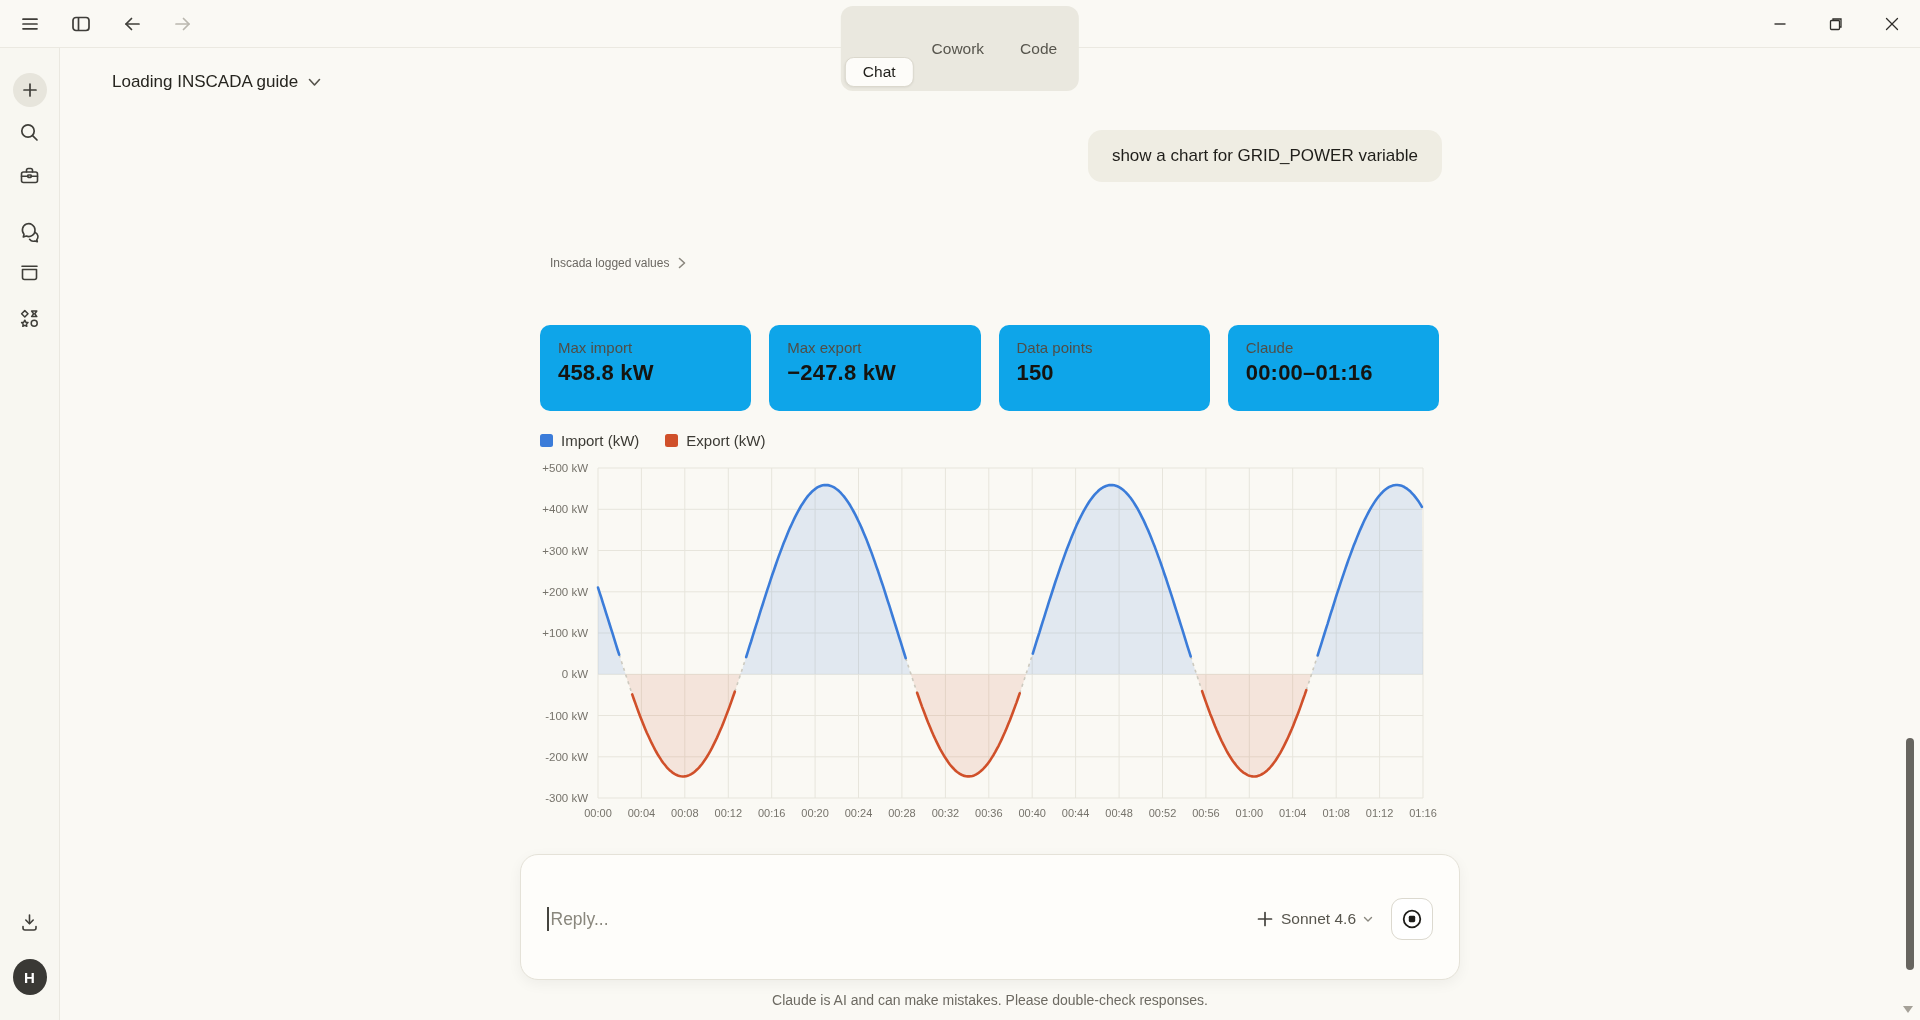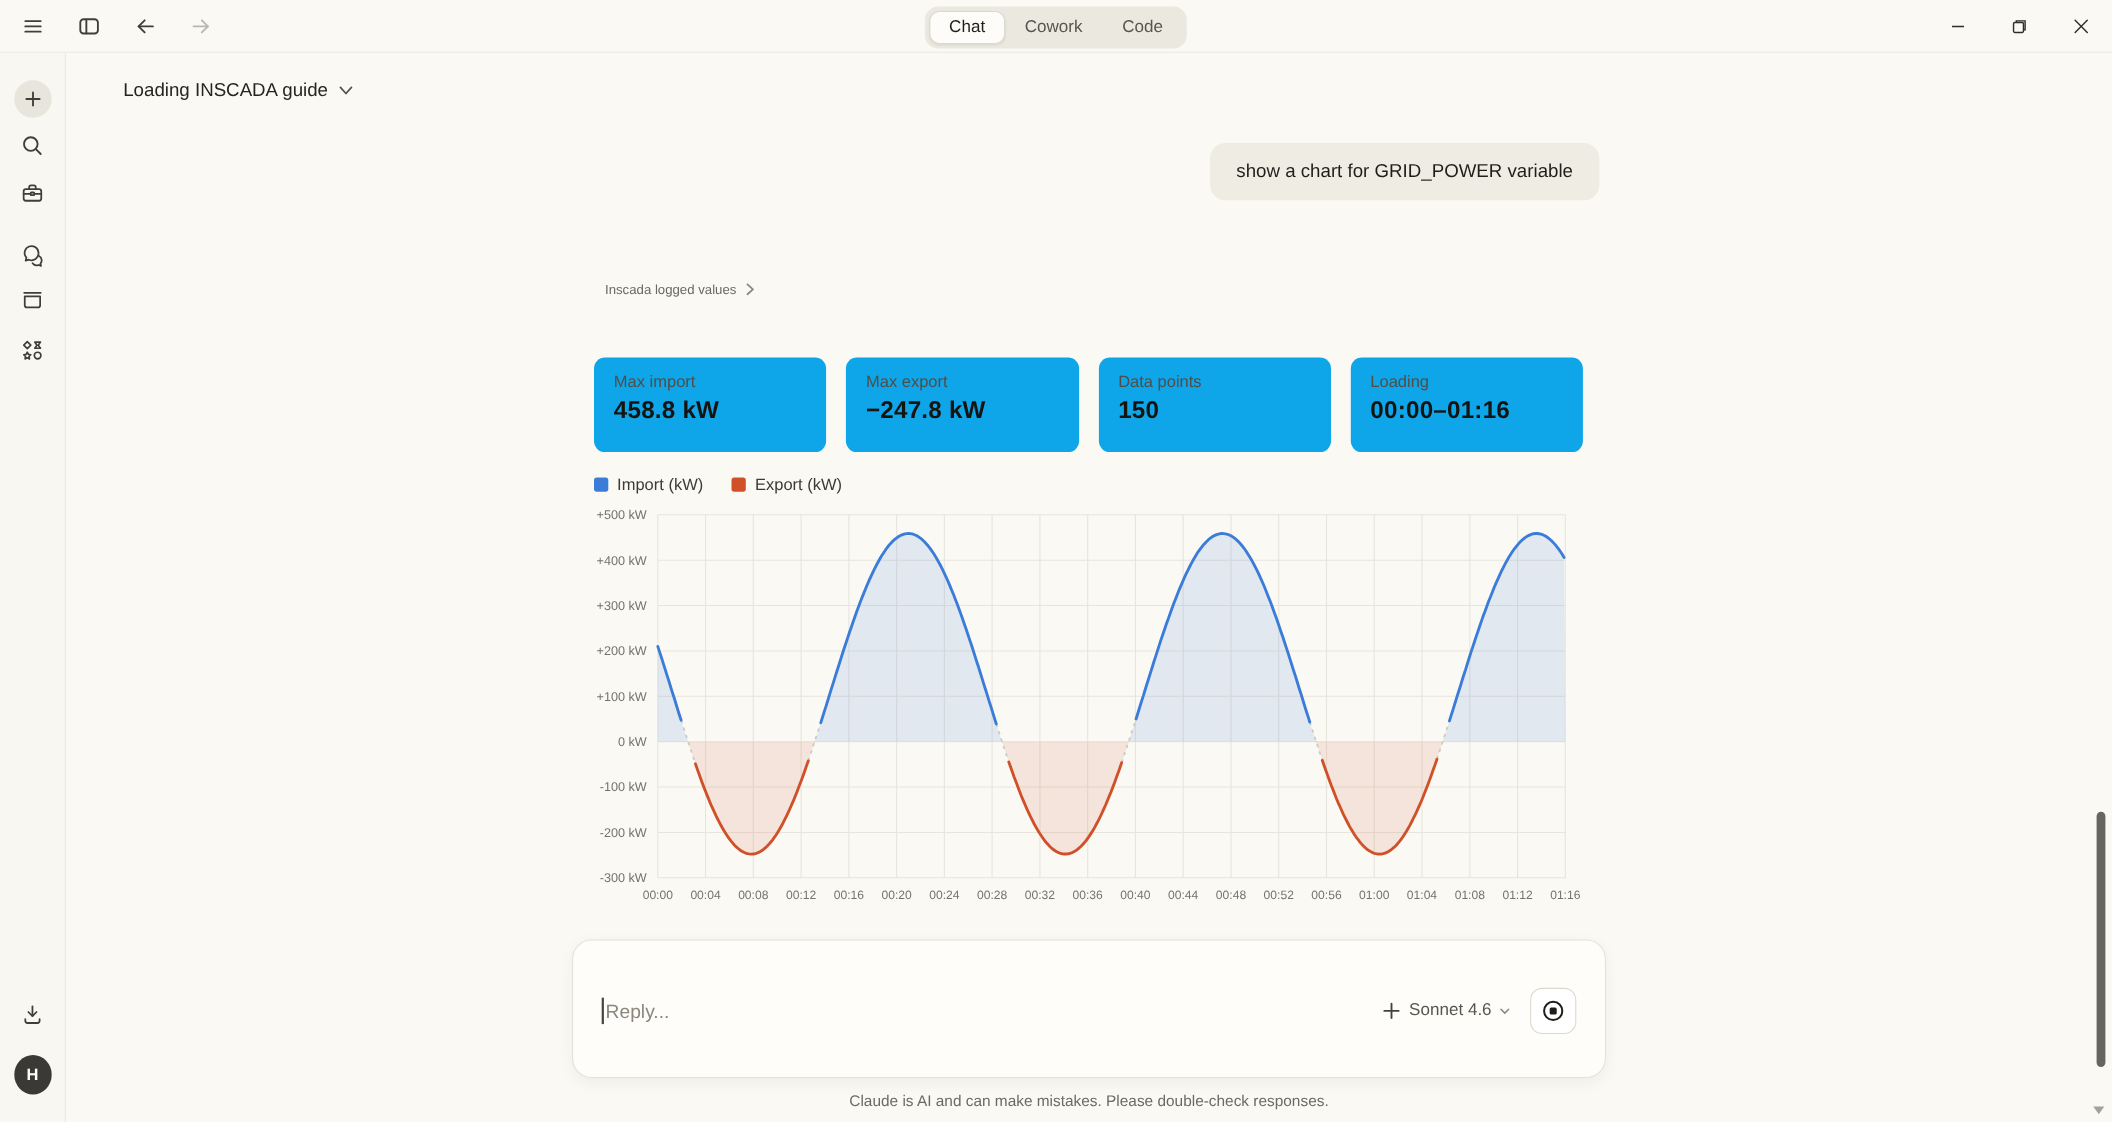--- a/index.html
+++ b/index.html
@@ -5,36 +5,36 @@
   * { margin:0; padding:0; box-sizing:border-box; }
   html,body { width:1920px; height:1020px; overflow:hidden; }
   body { background:#faf9f4; font-family:"Liberation Sans", sans-serif; color:#23221e; }
 
   
   .topbar { position:absolute; left:0; top:0; width:1920px; height:48px; background:#faf9f4; border-bottom:1px solid #ebe9e1; z-index:20; }
   .tb-left { position:absolute; left:16px; top:0; height:48px; display:flex; align-items:center; gap:23px; }
   .tb-btn { width:28px; height:28px; display:flex; align-items:center; justify-content:center; border-radius:6px; cursor:pointer; }
   .tabs { position:absolute; left:50%; top:6px; transform:translateX(-50%); background:#eae8df; border-radius:12px; padding:4px; display:flex; align-items:center; }
   .tab { padding:6px 18px; font-size:15.5px; color:#57554d; border-radius:9px; cursor:pointer; }
-  .tab.active { background:#fdfcf9; color:#1f1e1a; border:1px solid #dbd8cd; box-shadow:0 1px 2px rgba(0,0,0,.05); padding:5px 17px; }
+  .tab.active { background:#fdfcf9; color:#1f1e1a; border:1px solid #dbd8cd; box-shadow:0 1px 2px rgba(0,0,0,.05); padding:5px 17px;margin-top:47px; }
   .tb-right { position:absolute; right:18px; top:0; height:48px; display:flex; align-items:center; gap:36px; }
   .win-btn { width:20px; height:20px; display:flex; align-items:center; justify-content:center; cursor:pointer; }
 
   
   .rail { position:absolute; left:0; top:48px; width:60px; height:972px; background:#f8f7f1; border-right:1px solid #eae8e0; z-index:10; }
   .rail-btn { position:absolute; left:50%; transform:translateX(-50%); width:34px; height:34px; display:flex; align-items:center; justify-content:center; border-radius:8px; cursor:pointer; }
   .plus-circle { background:#e7e5dc; border-radius:50%; }
   .avatar { width:36px; height:36px; border-radius:50%; background:#3a3935; color:#fff; font-size:15px; font-weight:700; display:flex; align-items:center; justify-content:center; cursor:pointer; }
 
   
   .content { position:absolute; left:60px; top:48px; width:1860px; height:972px; }
   .doc-title { position:absolute; left:32px; top:24px; display:flex; align-items:center; gap:10px; font-size:17px; font-weight:500; color:#26251f; cursor:pointer;margin-left:20px; }
   .column { position:absolute; left:50%; transform:translateX(-50%); width:940px; height:100%; }
 
-  .bubble-row { position:absolute; top:82px; right:6px; }
+  .bubble-row { position:absolute; top:82px; right:18px; }
   .bubble { background:#efede3; border-radius:14px; padding:16px 24px; font-size:17px; color:#1f1e1a; }
 
   .tool-row { position:absolute; top:208px; left:30px; display:flex; align-items:center; gap:9px; color:#6b6862; font-size:12px; cursor:pointer; }
 
   .cards { position:absolute; top:277px; left:20px; width:899px; display:flex; gap:18px; }
   .card { flex:1; background:#0ea5e9; border-radius:10px; padding:14px 18px; height:86px; }
   .card .lbl { font-size:15px; color:#504e47; margin-bottom:4px; }
   .card .val { font-size:22px; font-weight:700; color:#151410; letter-spacing:.2px; }
 
   .legend { position:absolute; top:384px; left:20px; display:flex; gap:26px; align-items:center; }
@@ -228,21 +228,21 @@
       </div>
       <div class="card">
         <div class="lbl">Max export</div>
         <div class="val">−247.8 kW</div>
       </div>
       <div class="card">
         <div class="lbl">Data points</div>
         <div class="val">150</div>
       </div>
       <div class="card">
-        <div class="lbl">Loading</div>
+        <div class="lbl">Claude</div>
         <div class="val">00:00–01:16</div>
       </div>
     </div>
 
     <div class="legend">
       <div class="legend-item">
         <span class="swatch" style="background: rgb(59, 124, 217);"></span>
         <span>Import (kW)</span>
       </div>
       <div class="legend-item">

